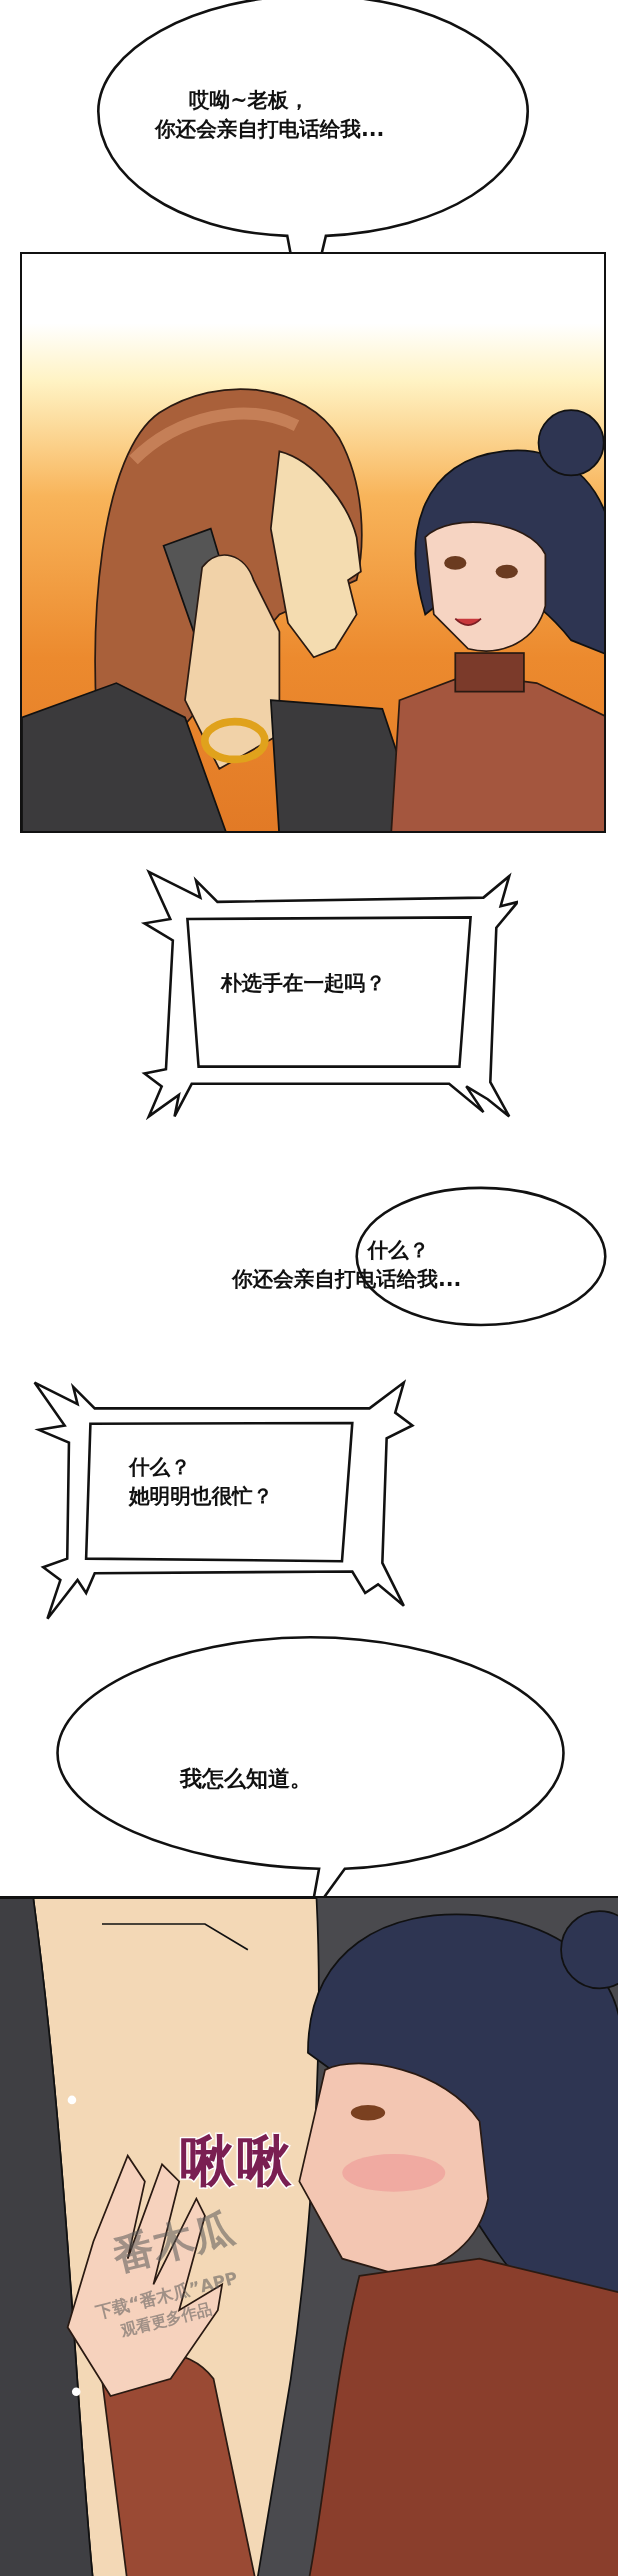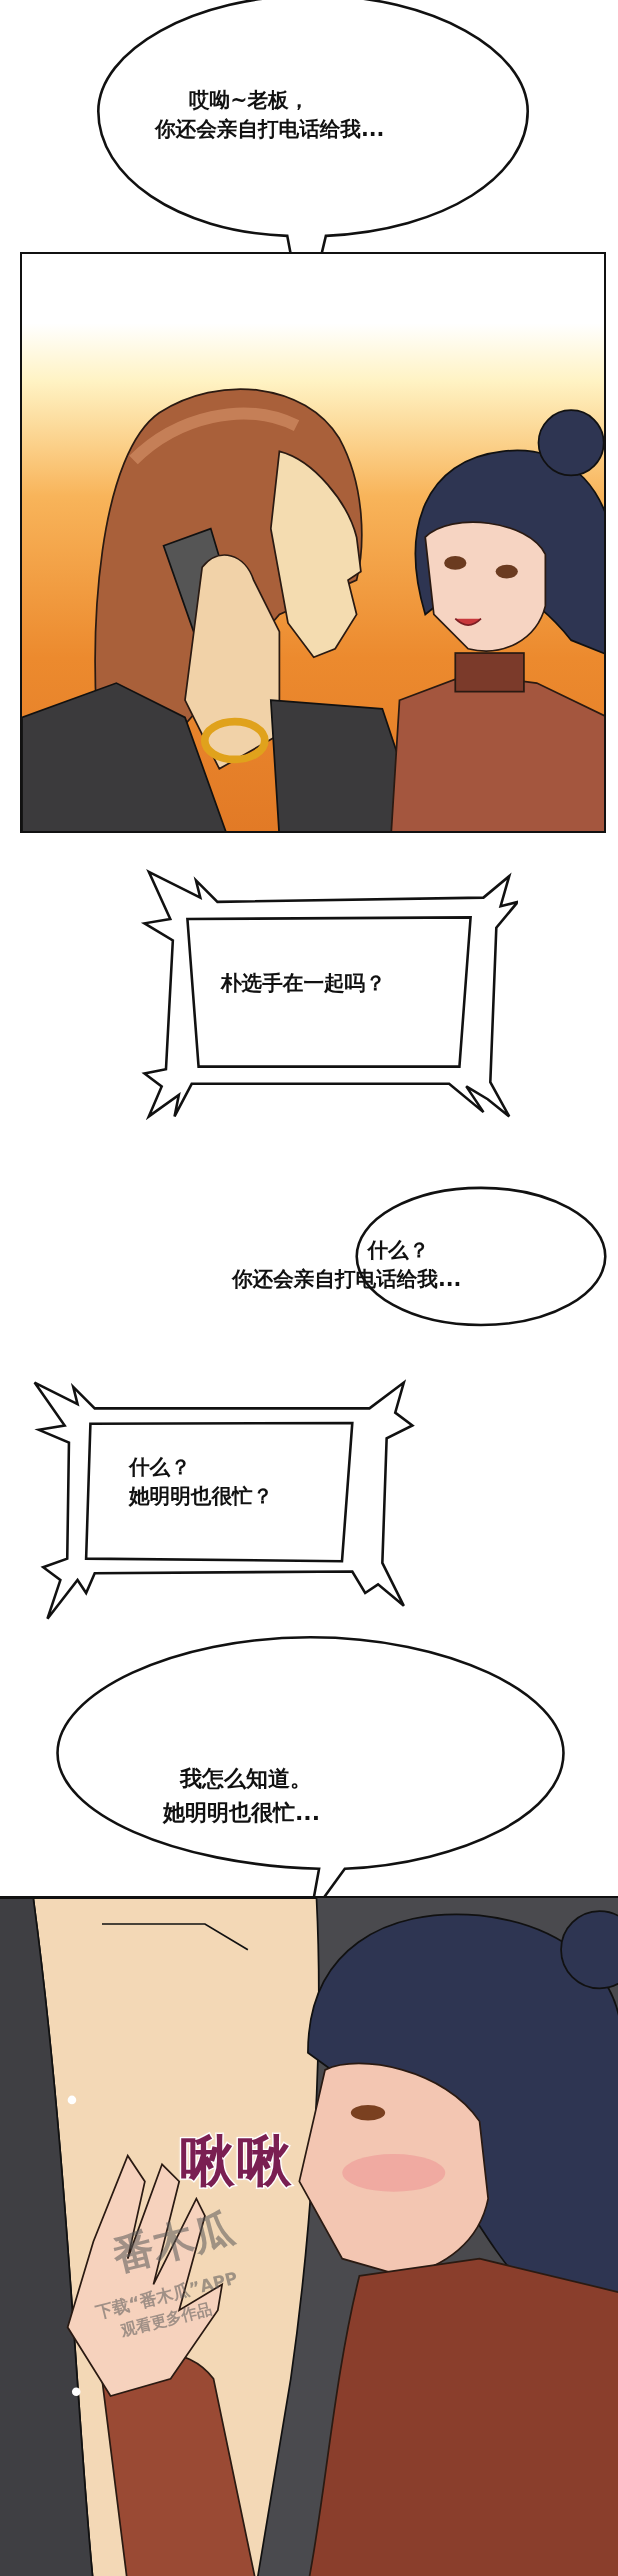--- a/index.html
+++ b/index.html
@@ -88,21 +88,20 @@
   <div>她明明也很忙？</div>
 </div>
 
 <div class="abs" style="left:53px; top:1633px; width:515px; height:283px;">
   <svg width="515" height="283" viewBox="0 0 600 330">
     <path d="M300,5 C460,5 595,70 595,140 C595,210 480,268 340,275 L300,330 L310,275 C140,270 5,210 5,140 C5,70 140,5 300,5 Z" fill="#fff" stroke="#111" stroke-width="3"></path>
   </svg>
 </div>
 <div class="bubble-text" style="left:163px; top:1722px; width:292px; font-size:22px; line-height:34px;margin-top:40px;">
   <div style="padding-left:17px;">我怎么知道。</div>
-  <div>她明明也很忙...</div>
 </div>
 
 <div class="panel" style="left:-2.6px; top:1896px; width:623px; height:687px; background:#4a4a4e; border-bottom:none;">
   <svg width="623" height="687" viewBox="0 0 726 800">
 
     <path d="M40,0 L370,0 C380,200 360,420 340,560 L300,800 L110,800 C90,600 80,300 40,0 Z" fill="#f3d8b6" stroke="#111" stroke-width="2"></path>
     <path d="M120,30 L240,30 L290,60" stroke="#111" stroke-width="2" fill="none"></path>
 
     <path d="M0,0 L40,0 C80,300 90,600 110,800 L0,800 Z" fill="#3f3f43" stroke="#111" stroke-width="2"></path>
     <circle cx="85" cy="235" r="5" fill="#fff"></circle>

